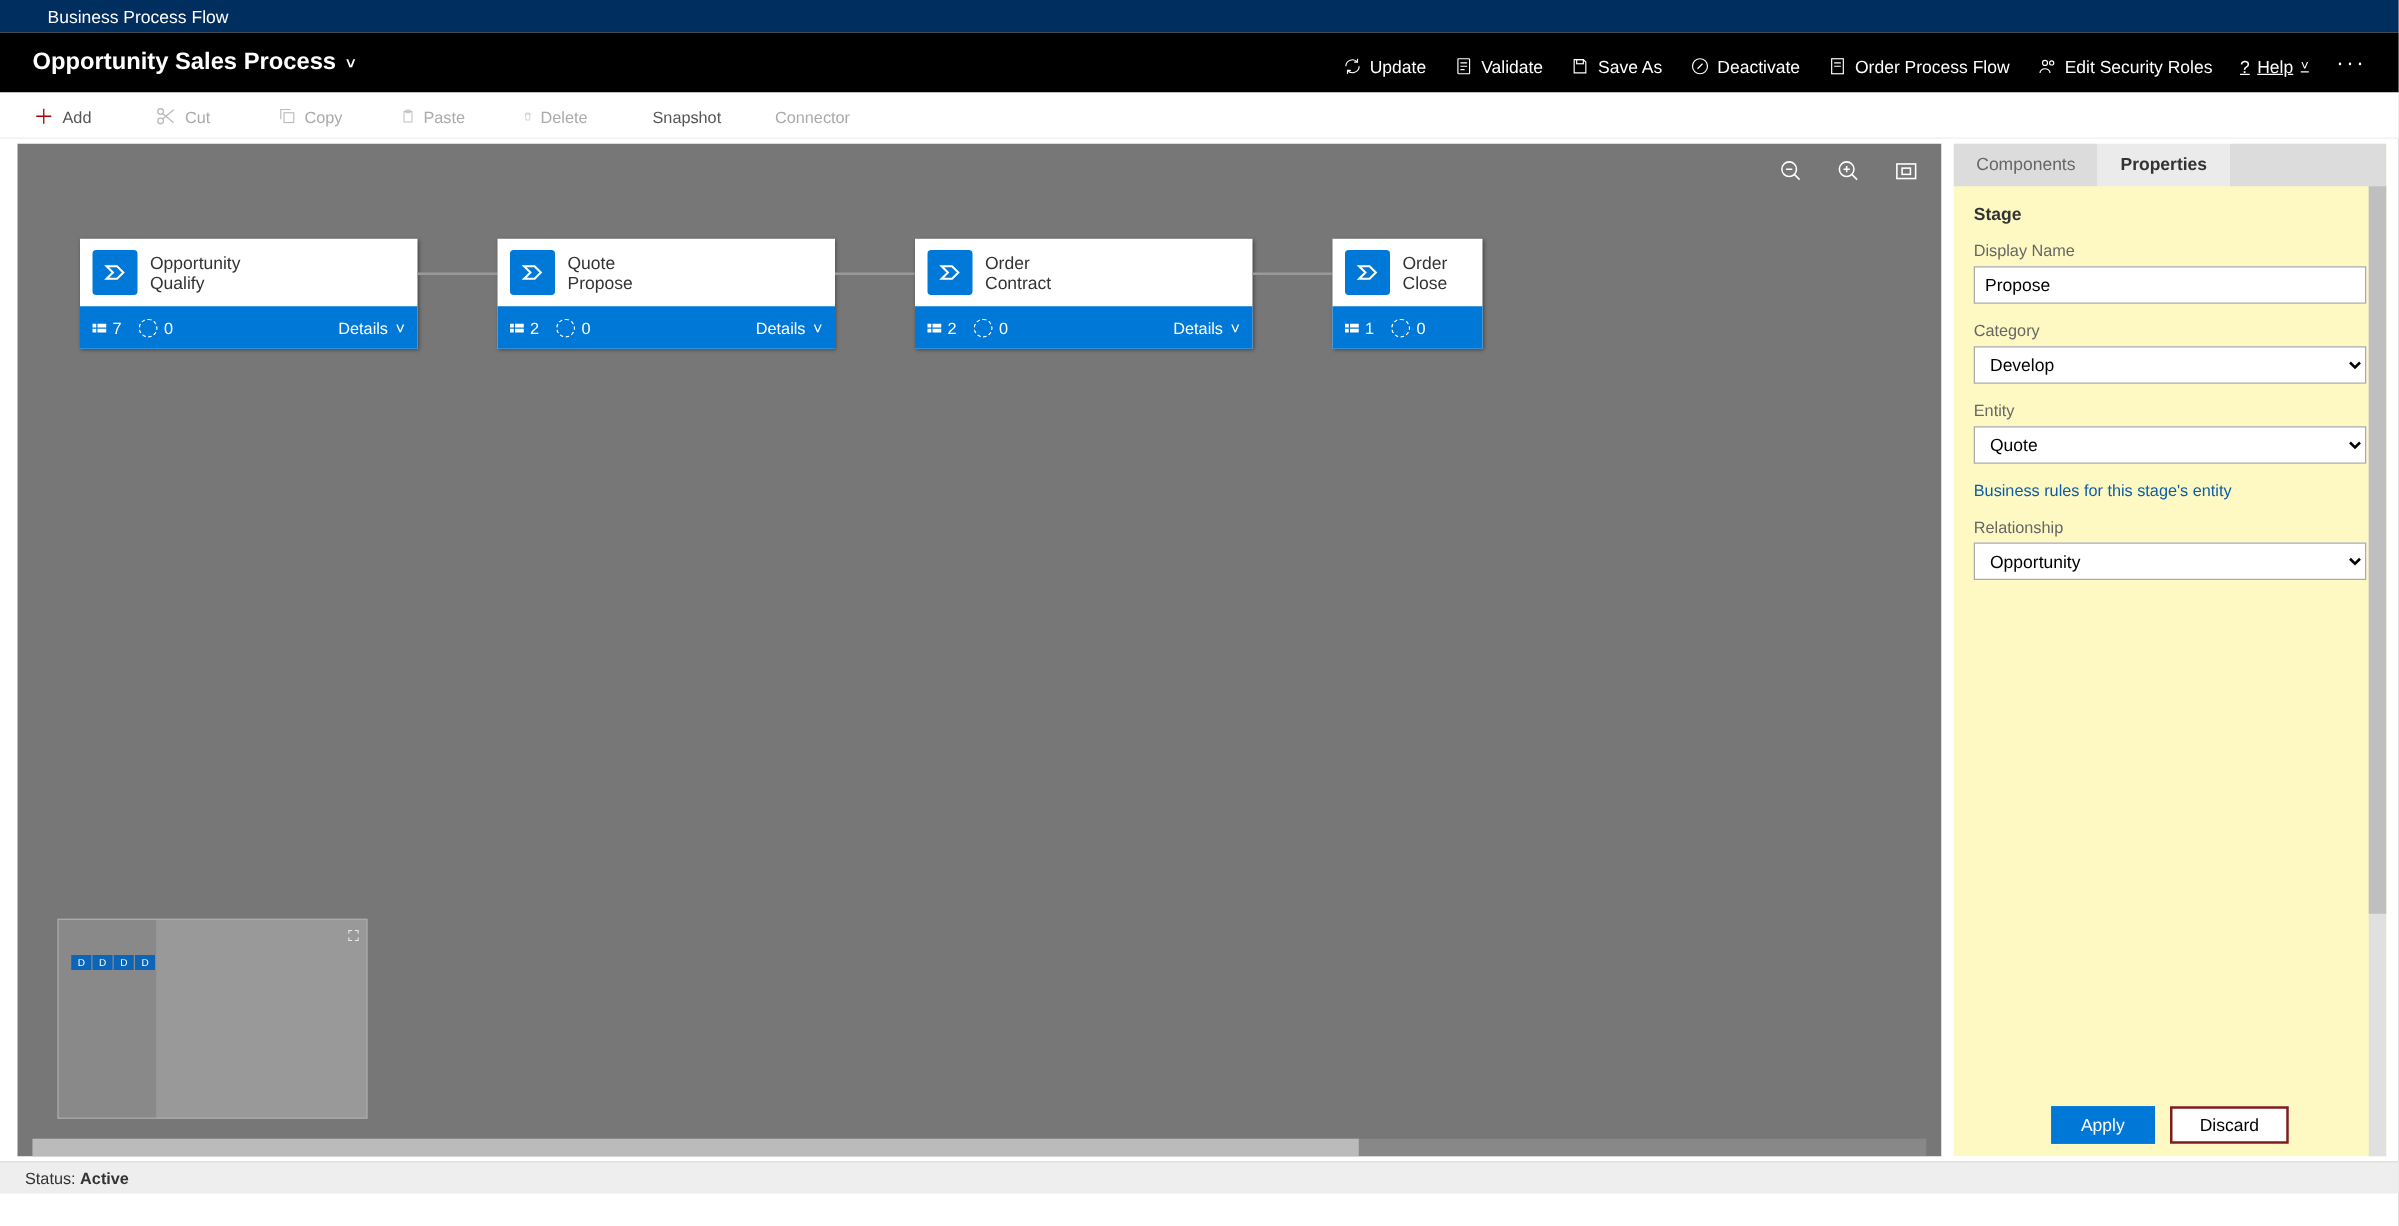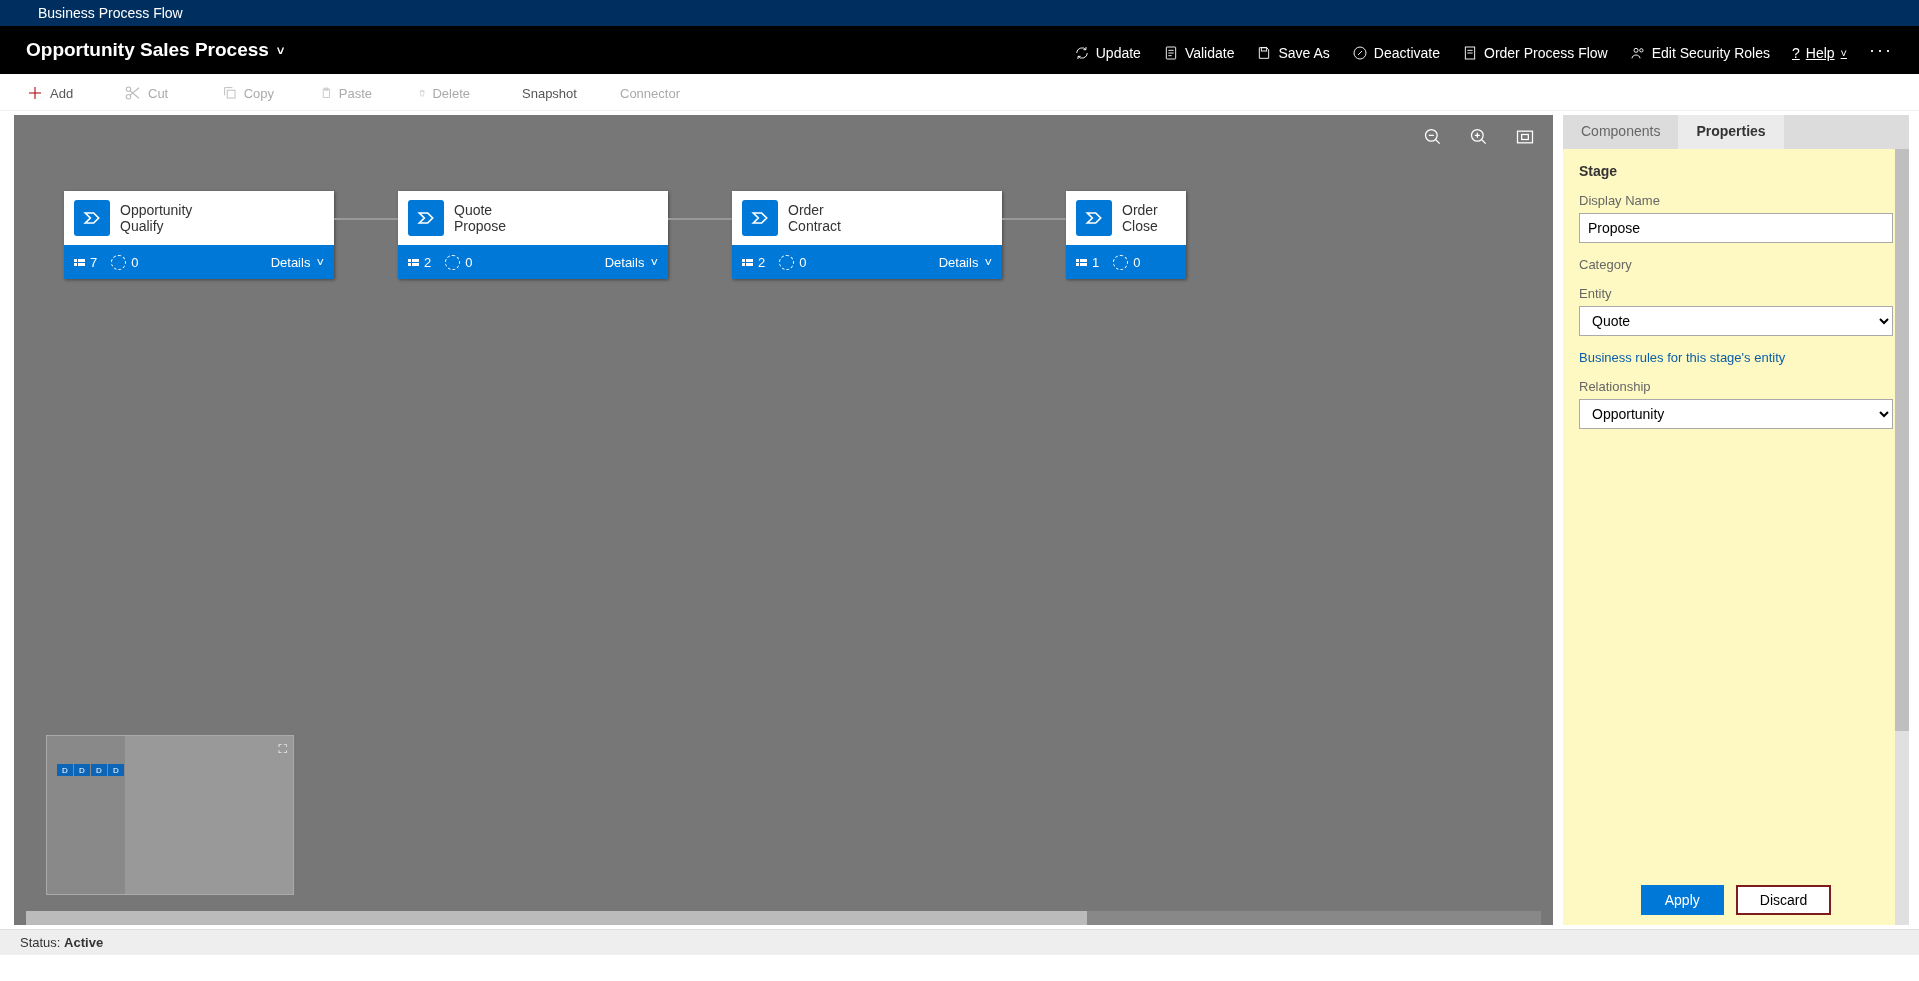--- a/index.html
+++ b/index.html
@@ -412,20 +412,21 @@
       <div class="rest"></div>
     </div>
     <div class="panel-body">
       <h4>Stage</h4>
       <div class="field">
         <label>Display Name</label>
         <input type="text" value="Propose" style="">
       </div>
       <div class="field">
         <label>Category</label>
+        <select><option>Develop</option></select>
       </div>
       <div class="field">
         <label>Entity</label>
         <select><option>Quote</option></select>
       </div>
       <div class="link">Business rules for this stage's entity</div>
       <div class="field">
         <label>Relationship</label>
         <select><option>Opportunity</option></select>
       </div>

